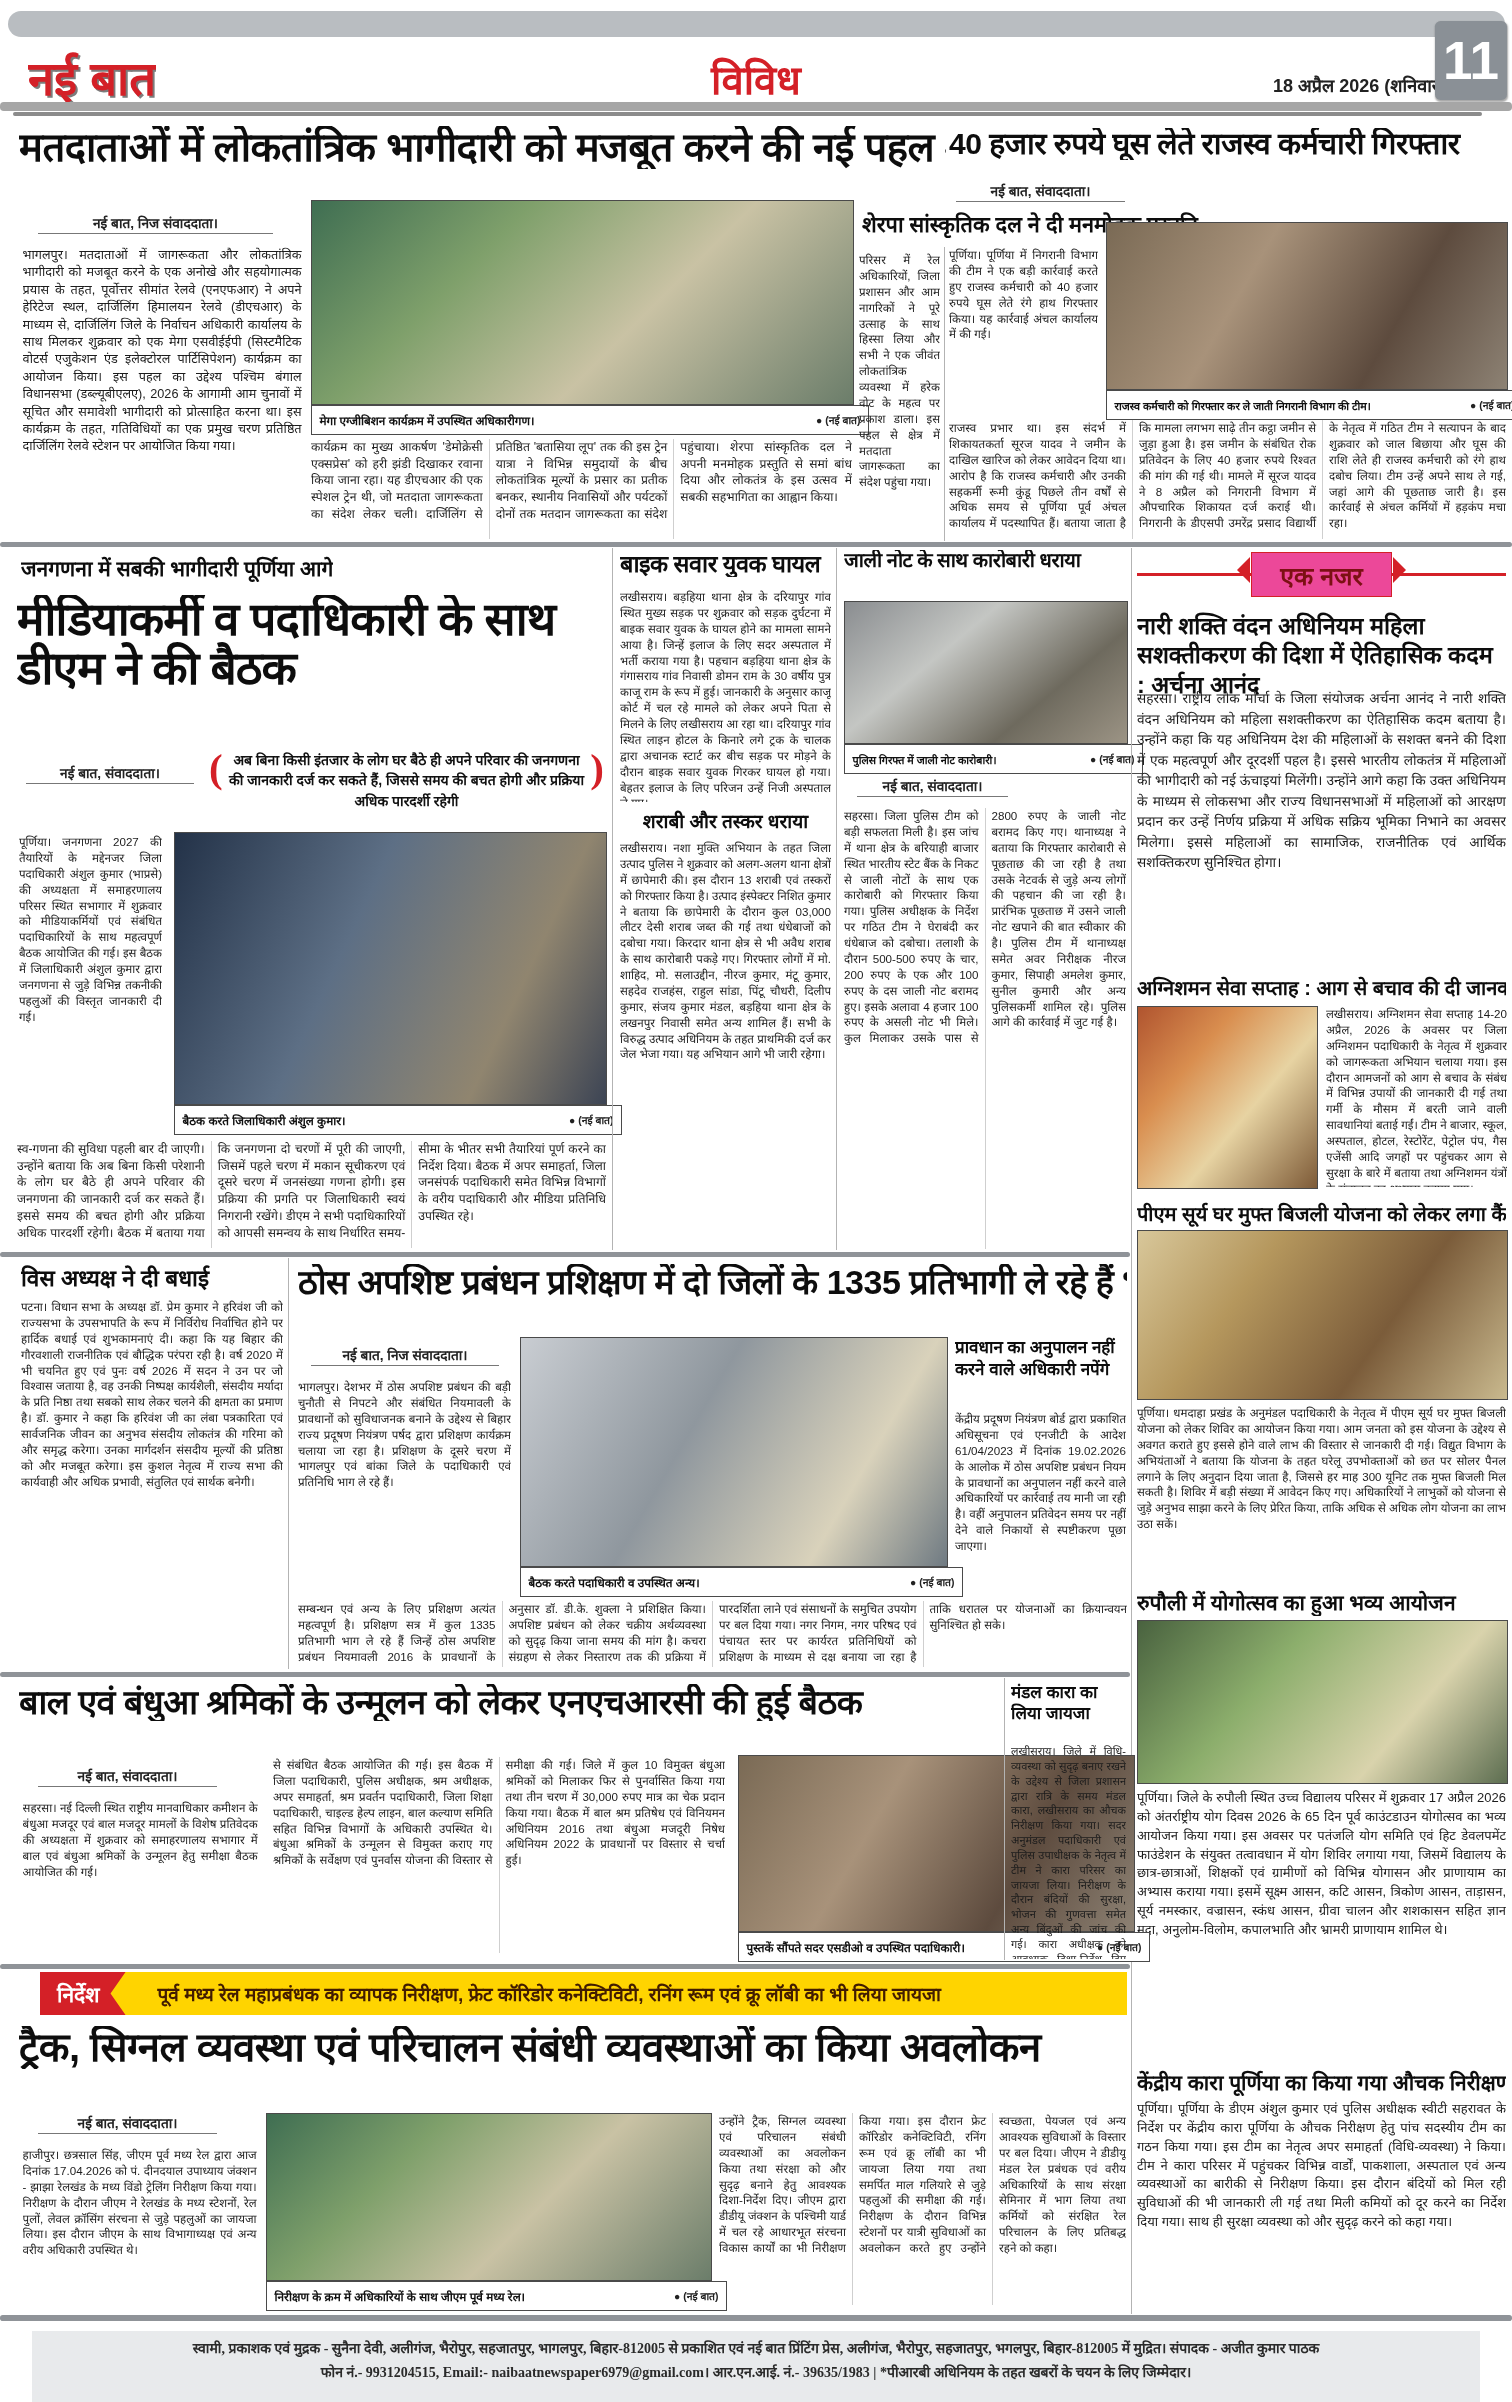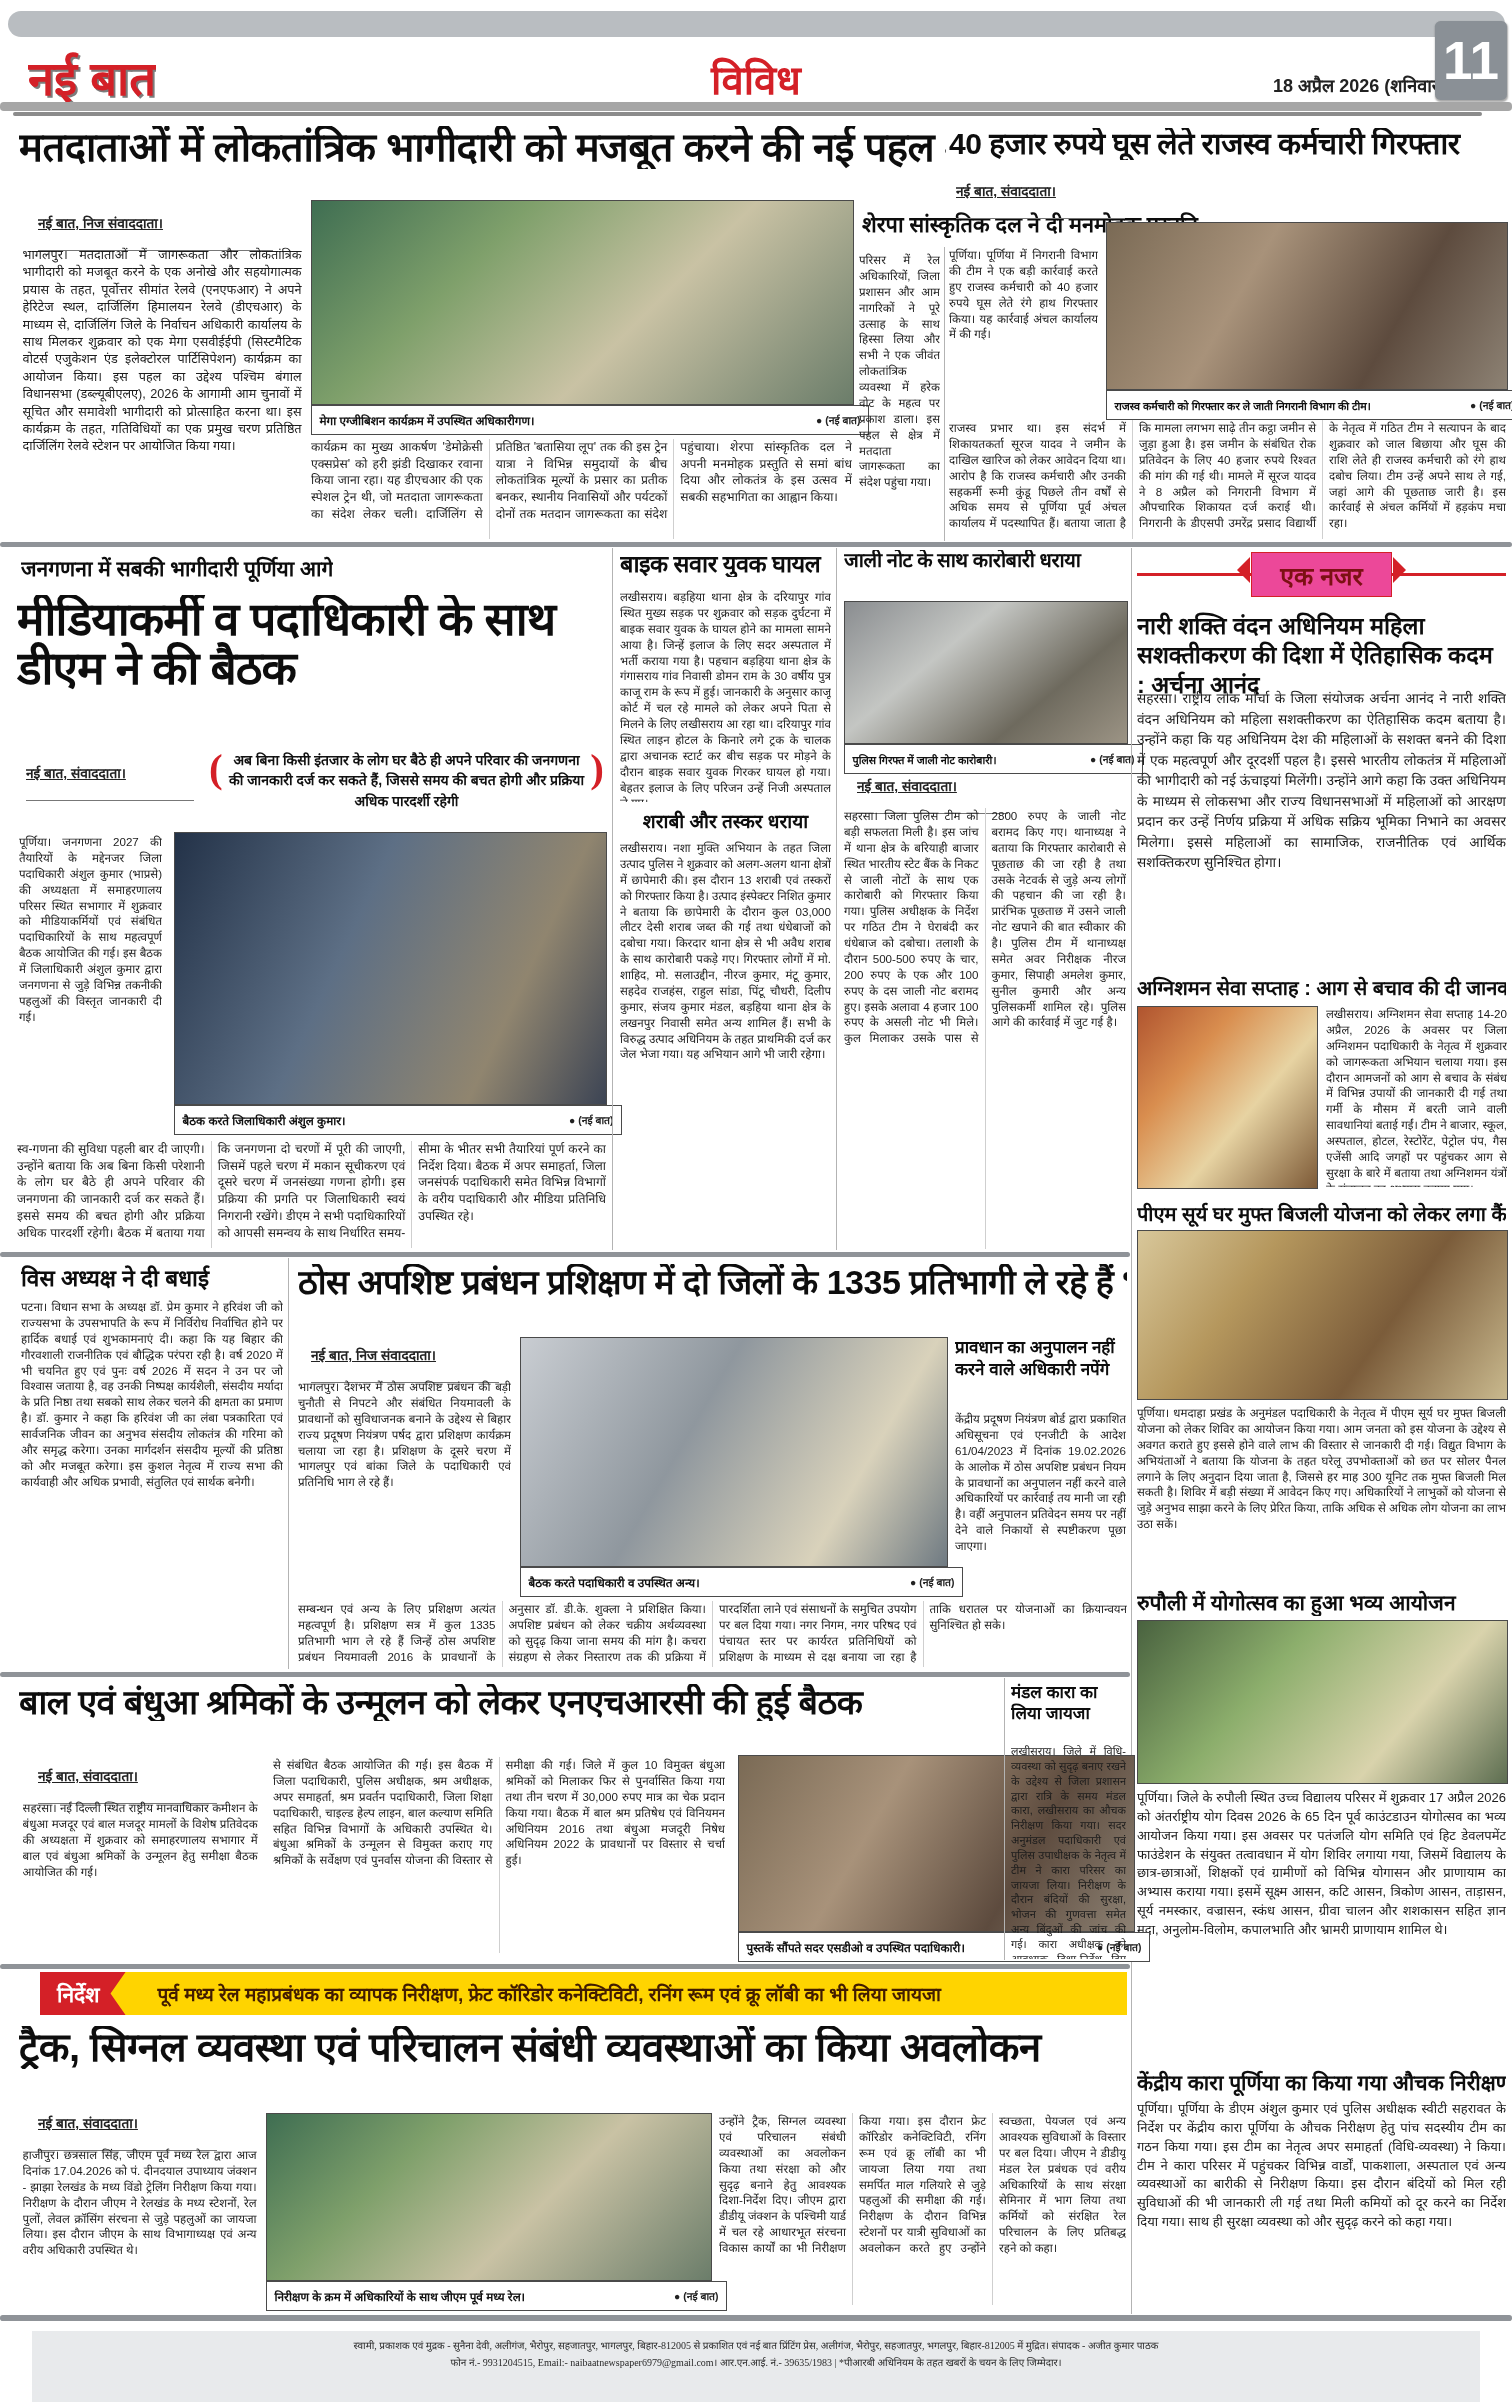--- a/index.html
+++ b/index.html
@@ -3,21 +3,21 @@
 <meta charset="utf-8">
 <style>
   html,body{margin:0;padding:0;background:#ffffff;}
   body{font-family:"Liberation Sans","DejaVu Sans",sans-serif;}
   #page{position:relative;width:1512px;height:2402px;background:#fff;overflow:hidden;}
   .abs{position:absolute;overflow:hidden;}
   .hl{font-weight:800;color:#0d0d0d;letter-spacing:-0.5px;line-height:1.08;}
   .nw{white-space:nowrap;}
   .body{font-size:12.7px;line-height:1.37;text-align:justify;color:#1c1c1c;}
   .small{font-size:11.6px;}
-  .byline{font-weight:700;font-size:13.7px;color:#222;border-bottom:1.9px solid #777;padding-bottom:18px;text-decoration:underline;}
+  .byline{font-weight:700;font-size:13.7px;text-align:center;color:#222;border-bottom:1.9px solid #777;padding-bottom:1px;}
   .c2{column-count:2;column-gap:13px;column-rule:0.9px solid #cfcfcf;}
   .c3{column-count:3;column-gap:13px;column-rule:0.9px solid #cfcfcf;}
   .c4{column-count:4;column-gap:13px;column-rule:0.9px solid #cfcfcf;}
   .vr{position:absolute;width:0.9px;background:#b3b3b3;}
   .hr{position:absolute;height:4.7px;background:#8f9398;border-radius:2.8px;}
   .cap{position:absolute;display:flex;justify-content:space-between;align-items:center;gap:7.5px;border:0.9px solid #4a4a4a;background:#fff;font-size:11.8px;font-weight:700;padding:2.8px 7.5px;color:#111;}
   .cap .cr{font-size:10.4px;white-space:nowrap;color:#222;}
   .ph{position:absolute;border:0.9px solid #4a4a4a;}
   .ph1{background:linear-gradient(135deg,#3f6e52 0%,#7fa06b 30%,#c9c2a4 60%,#6b7d6a 100%);}
   .ph2{background:linear-gradient(120deg,#7a6a55 0%,#a8927a 35%,#5d4b3e 70%,#8d8274 100%);}
@@ -37,21 +37,21 @@
   .flag{background:#d42027;color:#fff;font-weight:800;font-size:21px;height:100%;display:flex;align-items:center;padding:0 26px 0 17px;clip-path:polygon(0 0,100% 0,calc(100% - 15px) 50%,100% 100%,0 100%);}
   .strap-text{font-weight:800;font-size:19px;color:#421c00;padding-left:32px;}
   .quote-row{display:flex;align-items:flex-start;gap:5.6px;}
   .qmark{color:#d42027;font-size:41px;font-weight:800;line-height:0.9;font-family:"Liberation Serif","DejaVu Serif",serif;}
   .quote-txt{font-weight:700;font-size:14px;line-height:1.45;color:#111;text-align:center;}
   .kicker{font-weight:800;color:#0d0d0d;}
   .pagebox{position:absolute;background:#8a9096;border-radius:5.6px;color:#fff;font-weight:800;display:flex;align-items:center;justify-content:center;box-shadow:0.9px 1.9px 1.9px rgba(0,0,0,.35);}
   .masthead-name{font-weight:800;color:#d42027;text-shadow:1.9px 1.9px 0 #7c7c7c;}
   .subhl{font-weight:800;color:#0d0d0d;}
   .footer{position:absolute;background:#e8eaec;text-align:center;color:#2a2a2a;font-family:"Liberation Serif","DejaVu Serif",serif;}
-  .footer div{font-size:10px;font-weight:400;line-height:1.75;}
+  .footer div{font-size:14px;font-weight:700;line-height:1.75;}
 </style>
 </head>
 <body>
 
 <div id="page">
 
   <div class="abs" style="left:7.5px;top:11.3px;width:1497px;height:26px;background:#b9bdc1;border-radius:13px;"></div>
   <div class="abs masthead-name" style="left:28px;top:45px;font-size:47px;">नई बात</div>
   <div class="abs" style="left:0;top:51px;width:1512px;text-align:center;font-size:40px;font-weight:800;color:#d42027;">विविध</div>
   <div class="abs nw" style="left:1273px;top:73px;font-size:18px;font-weight:700;color:#222;">18 अप्रैल 2026 (शनिवार)</div>

